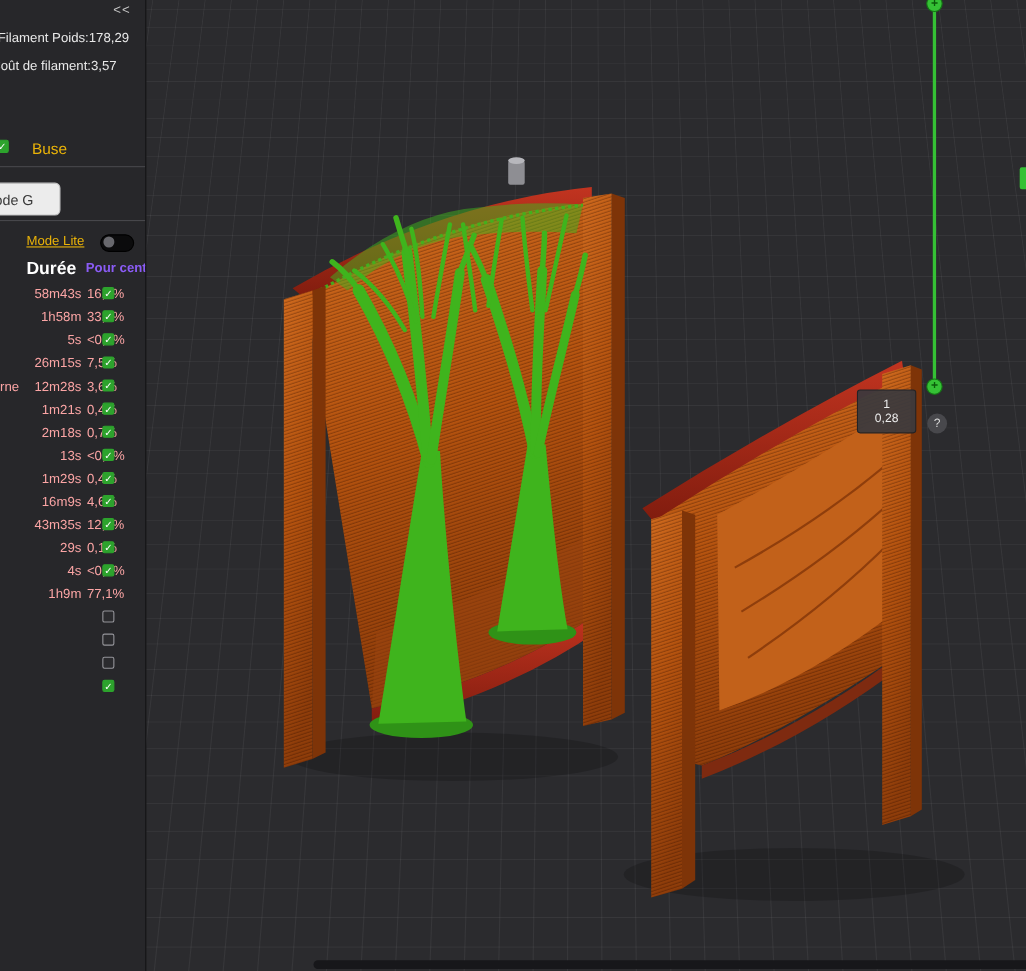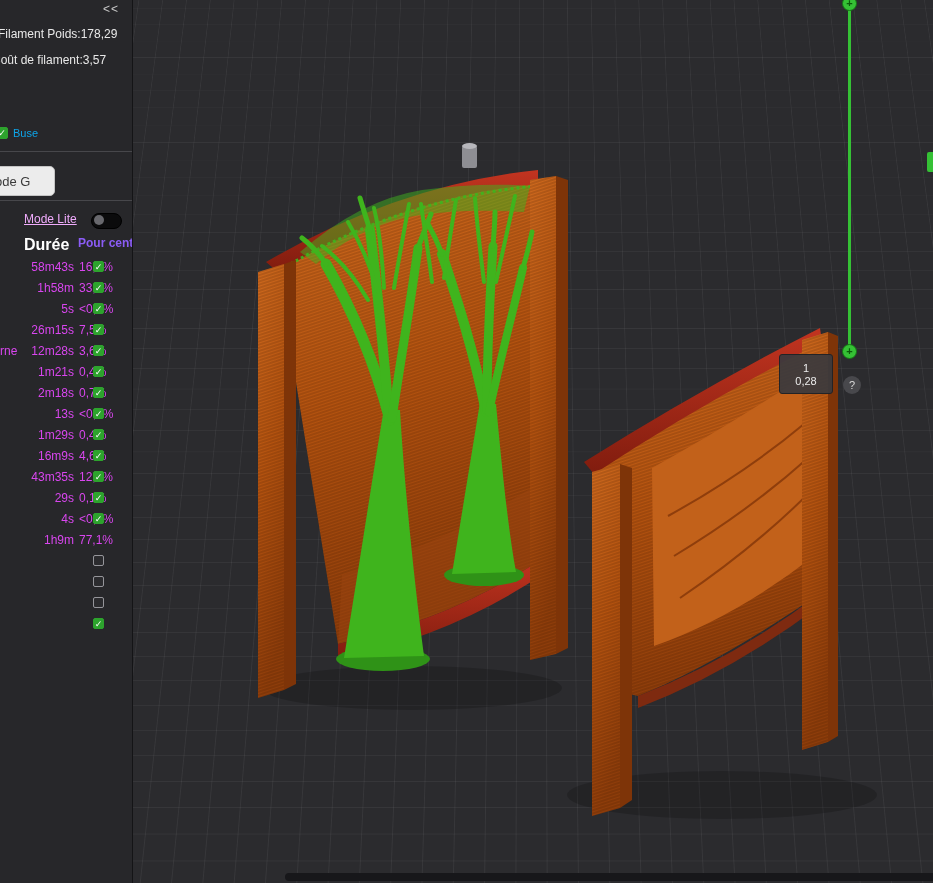--- a/index.html
+++ b/index.html
@@ -7,33 +7,33 @@
     width:933px;height:883px;position:relative;overflow:hidden;
     background:#2a2a2d;font-family:"Liberation Sans",sans-serif;
   }
   
   .sidebar{position:absolute;left:0;top:0;width:132px;height:883px;background:#27272a;
     border-right:1px solid #141416;overflow:hidden;z-index:10}
   .collapse{position:absolute;top:2px;right:13px;font-size:12px;color:#c9c9c9;letter-spacing:1px;cursor:default}
   .stat1{position:absolute;top:27px;left:-2px;font-size:12px;color:#e8e8e8;white-space:nowrap}
   .stat2{position:absolute;top:53px;left:-8px;font-size:12px;color:#e8e8e8;white-space:nowrap}
   .buse-row{position:absolute;top:127px;left:0;height:14px}
-  .buse-row .lbl{position:absolute;left:13px;top:0;font-size:11px;color:#0ea5e9}
+  .buse-row .lbl{position:absolute;left:29px;top:0;font-size:14px;color:#eab308}
   .hr{position:absolute;left:0;width:132px;height:1px;background:#47474b}
   .gcode-btn{position:absolute;top:166px;left:-39px;width:92px;height:28px;background:#ececec;
     border:1px solid #c4c4c4;border-radius:5px;color:#3a3a3a;font-size:13px;
     display:flex;align-items:center;justify-content:center;cursor:pointer}
-  .mode-lite{position:absolute;top:212px;left:24px;font-size:12px;color:#f0abfc;text-decoration:underline;cursor:pointer}
+  .mode-lite{position:absolute;top:212px;left:24px;font-size:12px;color:#eab308;text-decoration:underline;cursor:pointer}
   .toggle{position:absolute;top:213px;left:91px;width:29px;height:14px;border-radius:8px;background:#0b0b0c;
     border:1px solid #000;cursor:pointer}
   .toggle .knob{position:absolute;top:1px;left:2px;width:10px;height:10px;border-radius:50%;background:#68686d}
   .th-dur{position:absolute;top:236px;left:24px;font-size:16px;font-weight:bold;color:#fff}
   .th-pct{position:absolute;top:236px;left:78px;font-size:12px;font-weight:bold;color:#8b5cf6;white-space:nowrap}
   .rows{position:absolute;top:257px;left:0;width:132px}
-  .trow{position:relative;height:21px;font-size:12px;color:#d946ef}
+  .trow{position:relative;height:21px;font-size:12px;color:#fca5a5}
   .trow .frag{position:absolute;left:0;top:3px}
   .trow .time{position:absolute;left:0;top:3px;width:74px;text-align:right}
   .trow .pct{position:absolute;left:79px;top:3px;white-space:nowrap}
   .trow .cb{position:absolute;left:93px;top:4px}
   
   .cb{width:11px;height:11px;border-radius:2px;display:inline-block;box-sizing:border-box;
     border:1px solid #95959a;background:#2b2b2e;position:relative;cursor:pointer}
   .cb.checked{background:var(--check-green,#2da32d);border-color:var(--check-green,#2da32d)}
   .cb.checked::after{content:"\2713";position:absolute;left:0;right:0;top:0;bottom:0;
     color:#fff;font-size:9px;line-height:10px;text-align:center}

